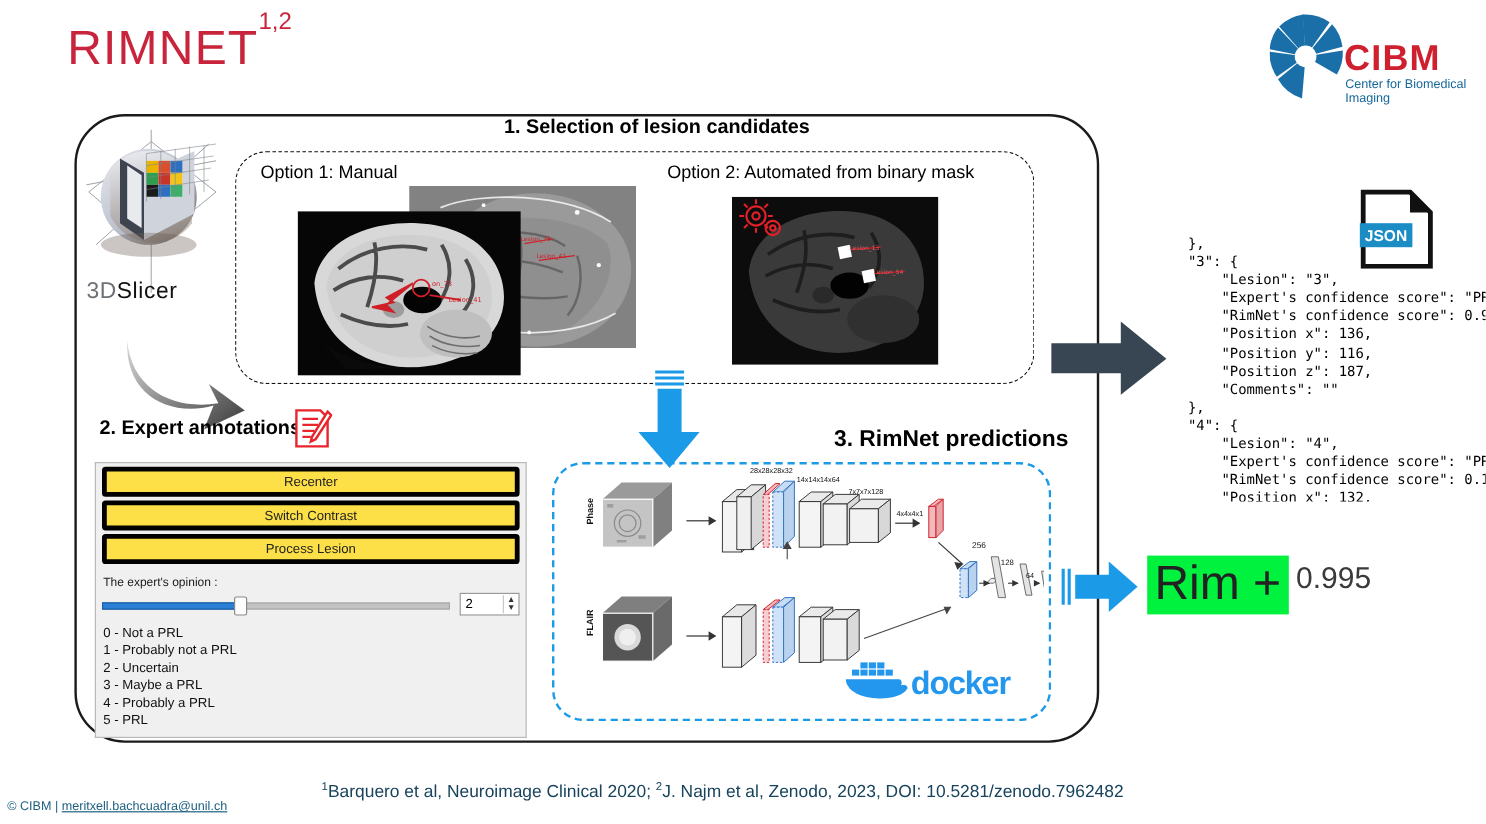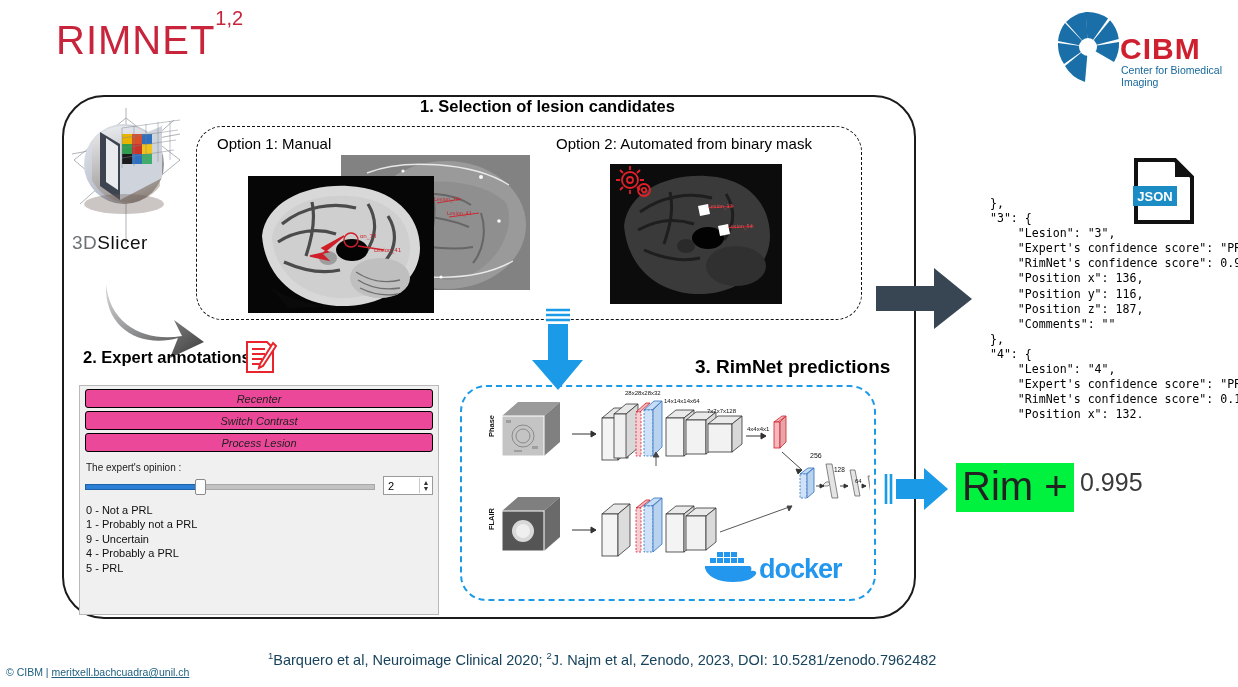--- a/index.html
+++ b/index.html
@@ -53,24 +53,24 @@
   #slicer{left:62px;top:108px;width:130px;height:140px;}
   #slicer-text{left:72px;top:232px;font-size:19px;letter-spacing:0.5px;}
   #slicer-text .g{color:#6d7277;}
   #slicer-text .b{color:#111;}
 
   
   #step2-title{left:83px;top:348px;font-size:16.5px;font-weight:bold;}
   #step2-icon{left:243px;top:340px;width:34px;height:34px;}
   #panel{left:79px;top:385px;width:358px;height:228px;background:#f0f0f0;
          border:1px solid #b9b9b9;overflow:hidden;}
-  .qbtn{margin:3px 5px 0 5px;height:17px;background:#ec4899;
-        border:1px solid #000000;border-radius:3px;
+  .qbtn{margin:3px 5px 0 5px;height:17px;background:#fde047;
+        border:4px solid #000000;border-radius:3px;
         font-size:11px;display:flex;align-items:center;justify-content:center;
-        color:#222;font-style:italic;}
+        color:#222;}
   #opinion-label{margin:10px 0 3px 6px;font-size:10px;color:#1a1a1a;}
   #slider-row{display:flex;align-items:center;margin:0 5px 0 5px;}
   .slider{position:relative;flex:1;height:14px;}
   .slider .track{position:absolute;left:0;right:0;top:5px;height:4px;background:#c2c2c2;
                  border:1px solid #a8a8a8;}
   .slider .fill{position:absolute;left:0;top:5px;height:4px;width:40%;background:#2b7fd4;
                 border:1px solid #1a63ab;}
   .slider .knob{position:absolute;left:38%;top:0px;width:9px;height:14px;background:#fdfdfd;
                 border:1px solid #8a8a8a;border-radius:2px;}
   .spin{width:48px;height:17px;background:#fff;border:1px solid #9a9a9a;
@@ -337,21 +337,22 @@
       <div class="arrows">
         <div>▲</div>
           <div>▼</div>
       </div>
     </div>
   </div>
 
   <div id="scale-list">
     <div>0 - Not a PRL</div>
     <div>1 - Probably not a PRL</div>
-    <div>9 - Uncertain</div>
+    <div>2 - Uncertain</div>
+    <div>3 - Maybe a PRL</div>
     <div>4 - Probably a PRL</div>
     <div>5 - PRL</div>
   </div>
 
 </div>
 
 <div class="abs" id="step3-title">3. RimNet predictions</div>
 <div class="abs" id="step3-box"></div>
 
 <svg class="abs" id="cube-phase" style="left:500px;top:400px;" width="62" height="58" viewBox="0 0 62 58">

